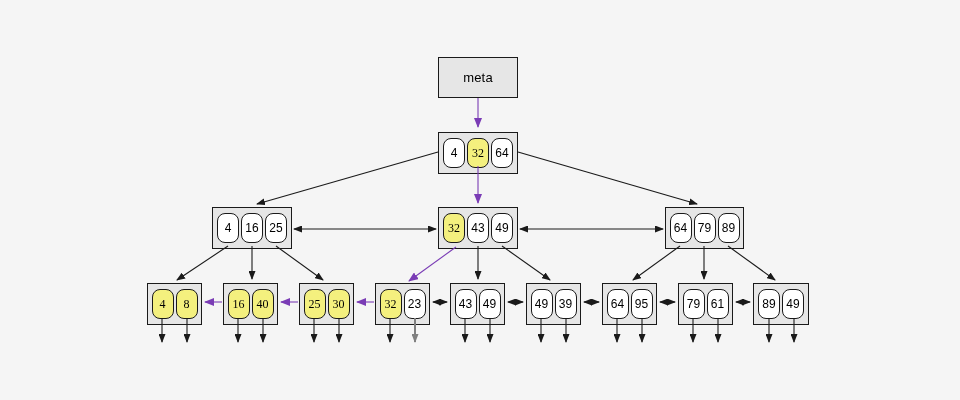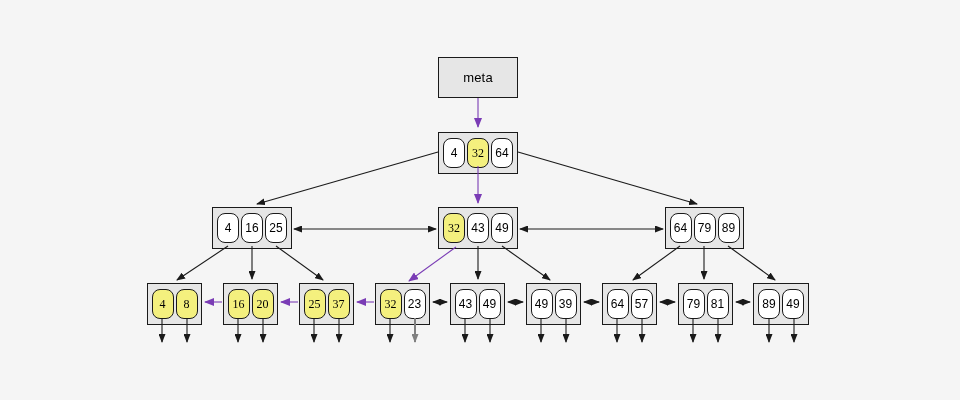--- a/index.html
+++ b/index.html
@@ -82,45 +82,45 @@
     <span class="key">79</span>
     <span class="key">89</span>
   </div>
 
   <div class="node" style="left:147px;top:283px;width:55px;height:42px">
     <span class="key hl">4</span>
     <span class="key hl">8</span>
   </div>
   <div class="node" style="left:223px;top:283px;width:55px;height:42px">
     <span class="key hl">16</span>
-    <span class="key hl">20</span>
+    <span class="key hl">40</span>
   </div>
   <div class="node" style="left:299px;top:283px;width:55px;height:42px">
     <span class="key hl">25</span>
-    <span class="key hl">37</span>
+    <span class="key hl">30</span>
   </div>
   <div class="node" style="left:375px;top:283px;width:55px;height:42px">
     <span class="key hl">32</span>
     <span class="key">23</span>
   </div>
   <div class="node" style="left:450px;top:283px;width:55px;height:42px">
     <span class="key">43</span>
     <span class="key">49</span>
   </div>
   <div class="node" style="left:526px;top:283px;width:55px;height:42px">
     <span class="key">49</span>
     <span class="key">39</span>
   </div>
   <div class="node" style="left:602px;top:283px;width:55px;height:42px">
     <span class="key">64</span>
-    <span class="key">57</span>
+    <span class="key">95</span>
   </div>
   <div class="node" style="left:678px;top:283px;width:55px;height:42px">
     <span class="key">79</span>
-    <span class="key">81</span>
+    <span class="key">61</span>
   </div>
   <div class="node" style="left:753px;top:283px;width:56px;height:42px">
     <span class="key">89</span>
     <span class="key">49</span>
   </div>
 
   <svg class="edges" width="960" height="400" viewBox="0 0 960 400">
     <defs>
       <marker id="ah-k" markerUnits="userSpaceOnUse" markerWidth="9" markerHeight="7" refX="8" refY="3.5" orient="auto-start-reverse">
         <path class="mh-k" d="M0,0 L9,3.5 L0,7 Z"></path>

